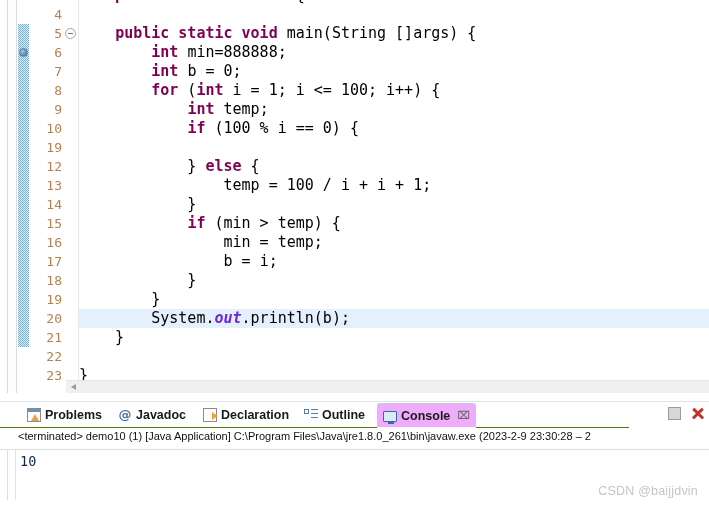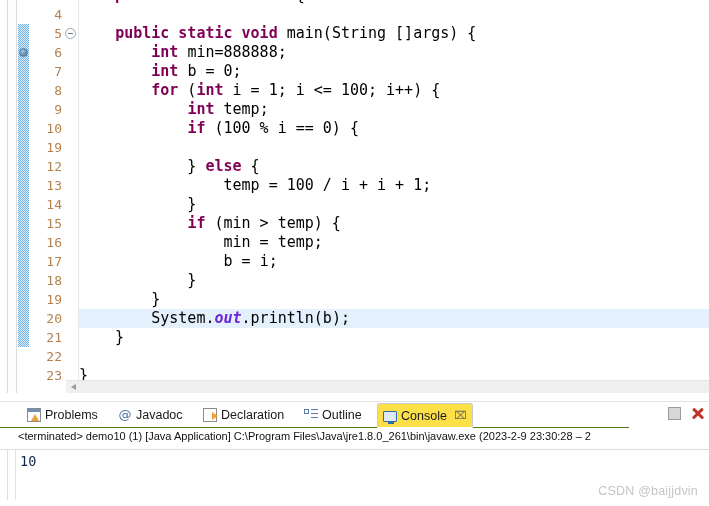--- a/index.html
+++ b/index.html
@@ -187,36 +187,37 @@
     background: #ffffff;
     border-bottom: 1px solid #e3e3e3;
   }
 
   #tabbar {
     position: absolute;
     left: 0; top: 8px;
     width: 629px; height: 25px;
     background: #ffffff;
     border-bottom: 6px solid #4d7c0f;
+    font-weight: bold;
   }
   .tab {
     position: absolute;
     top: 1px;
     height: 24px;
     display: flex;
     align-items: center;
     gap: 4px;
     padding: 0 5px;
     box-sizing: border-box;
     font-size: 12.5px;
     color: #1a1a1a;
     white-space: nowrap;
   }
   .tab.active {
-    background: #fde047;
+    background: #f0abfc;
     border: 1px solid #c3ccd6;
     border-bottom: 1px solid #ffffff;
     border-radius: 3px 3px 0 0;
     height: 25px;
     z-index: 3;
   }
   .tab-icon {
     width: 14px; height: 14px;
     position: relative;
     flex: 0 0 14px;

